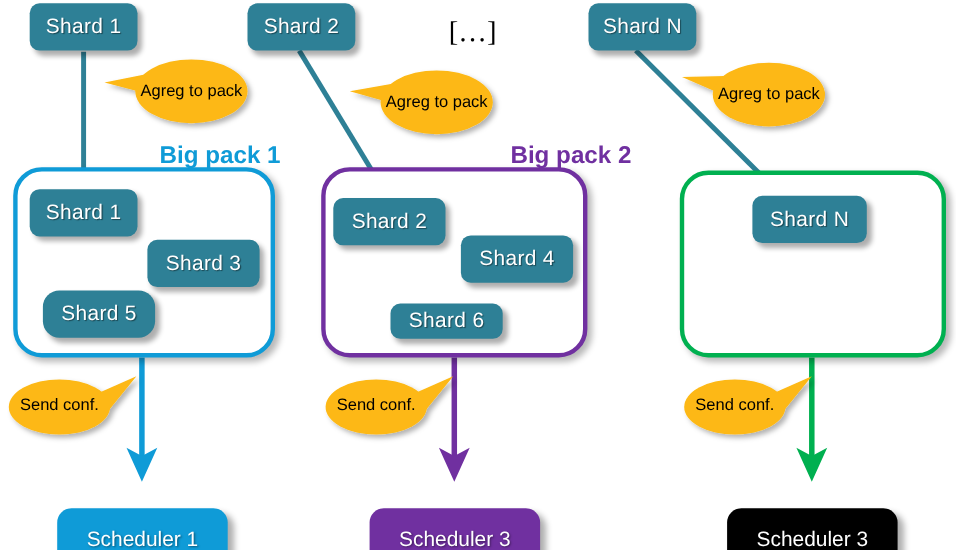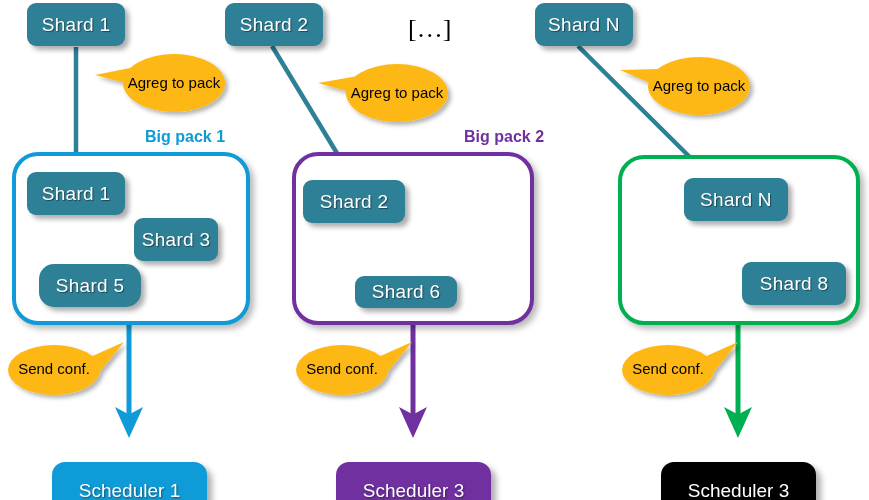--- a/index.html
+++ b/index.html
@@ -50,21 +50,21 @@
     box-sizing: border-box;
     background: #ffffff;
     border-style: solid;
     border-width: 4px;
     border-radius: 26px;
     box-shadow: 4px 4px 6px rgba(0,0,0,.28);
     z-index: 3;
   }
   .pack-label {
     position: absolute;
-    font-size: 16px;
+    font-size: 22px;
     font-weight: bold;
     white-space: nowrap;
     z-index: 7;
   }
 
   
   .scheduler {
     position: absolute;
     box-sizing: border-box;
     color: #ffffff;
@@ -194,43 +194,43 @@
       </g>
     </svg>
     <div class="bubble-text" style="left:28px; top:0; width:102px;">Agreg to pack</div>
   </div>
 
   <div class="pack-label" style="left:145px; top:128px; color:#0F9BD7;">Big pack 1</div>
   <div class="pack" style="left:12px; top:152px; width:238px; height:173px; border-color:#0F9BD7;"></div>
   <div class="shard" style="left:27px; top:172px; width:98px; height:43px;">
     <span>Shard 1</span>
   </div>
-  <div class="shard" style="left:134px; top:218px; width:84px; height:43px;">
+  <div class="shard" style="left:134px; top:218px; width:102px; height:43px;">
     <span>Shard 3</span>
   </div>
   <div class="shard" style="left:39px; top:264px; width:102px; height:43px;border-radius:15px;">
     <span>Shard 5</span>
   </div>
 
   <div class="pack-label" style="left:432px; top:128px; color:#7030A0;margin-left:32px;">Big pack 2</div>
   <div class="pack" style="left:292px; top:152px; width:242px; height:173px; border-color:#7030A0;"></div>
   <div class="shard" style="left:303px; top:180px; width:102px; height:43px;">
     <span>Shard 2</span>
   </div>
+  <div class="shard" style="left:419px; top:214px; width:102px; height:43px;">
+    <span>Shard 4</span>
+  </div>
   <div class="shard" style="left:355px; top:276px; width:102px; height:32px;">
     <span>Shard 6</span>
   </div>
 
   <div class="pack" style="left:618px; top:155px; width:242px; height:170px; border-color:#00B050;"></div>
   <div class="shard" style="left:684px; top:178px; width:104px; height:43px;">
     <span>Shard N</span>
   </div>
-  <div class="shard" style="left:742px; top:262px; width:104px; height:43px;">
-    <span>Shard 8</span>
-  </div>
 
   <div class="callout" style="left:2px; top:340px; width:128px; height:58px;">
     <svg width="128" height="58">
       <g filter="url(#soft-shadow)">
         <path d="M122,2 L86,18 L96,34 Z" fill="#FDB813"></path>
         <ellipse cx="52" cy="30" rx="46" ry="25" fill="#FDB813"></ellipse>
       </g>
     </svg>
     <div class="bubble-text" style="left:4px; top:0; width:96px;">Send conf.</div>
   </div>

